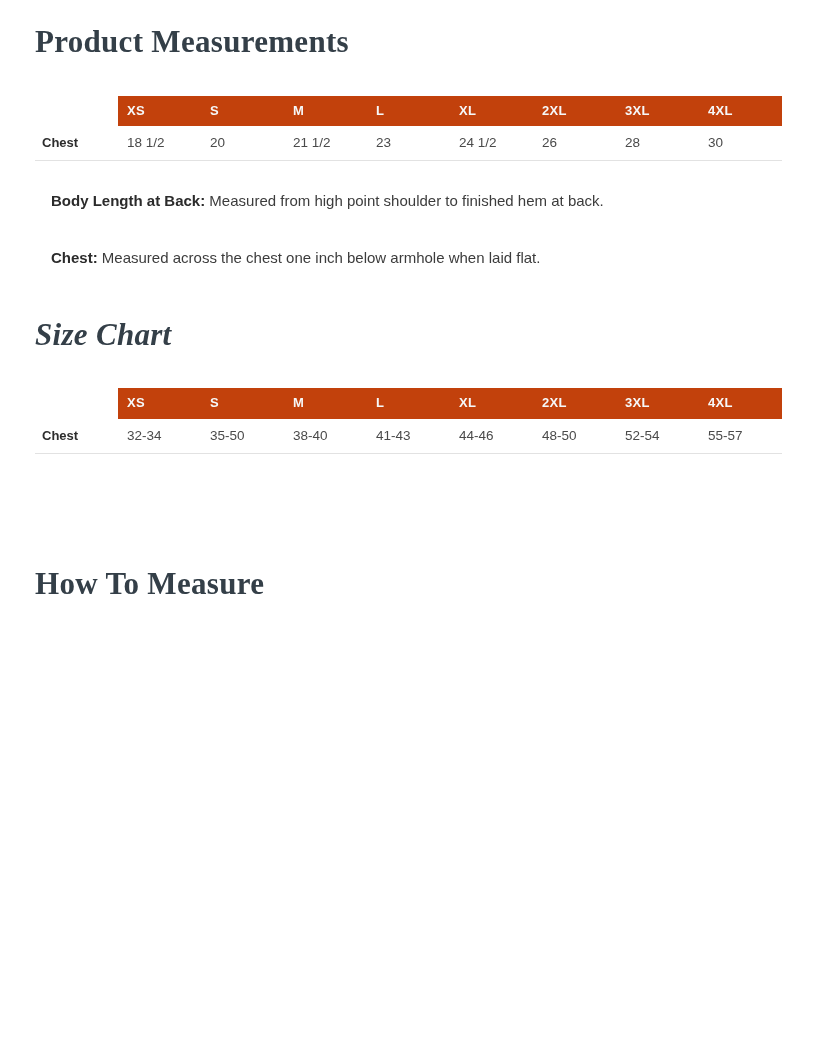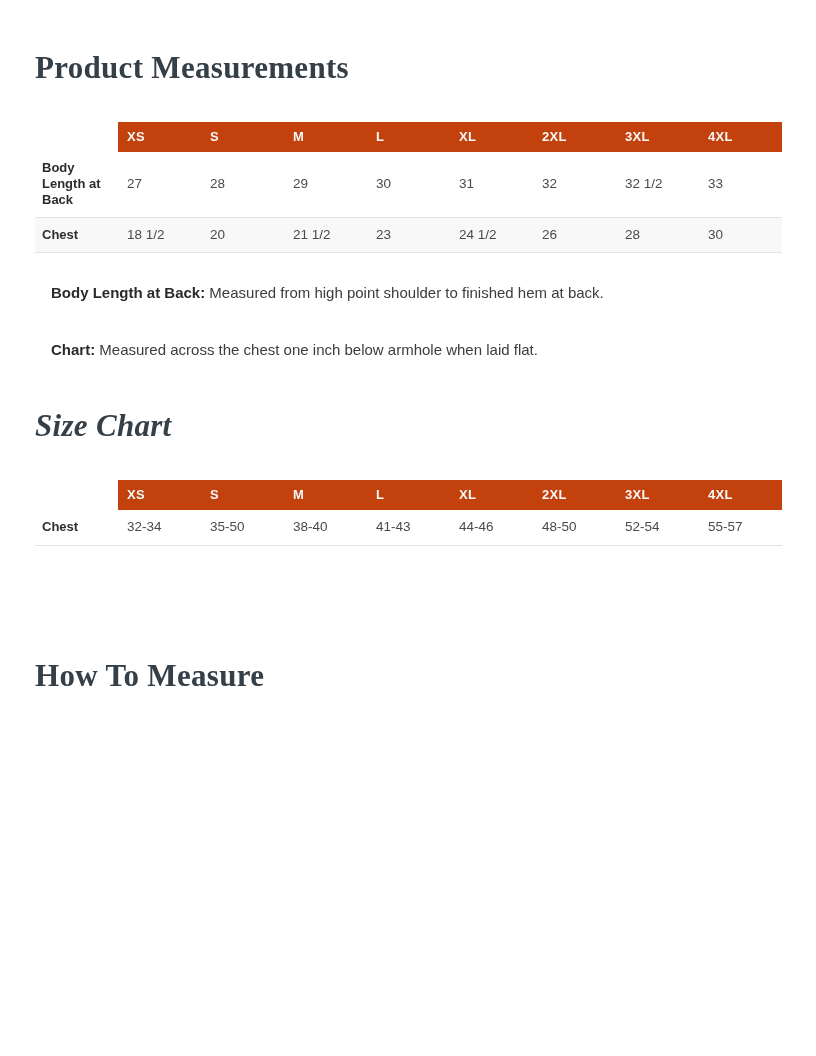--- a/index.html
+++ b/index.html
@@ -2,21 +2,21 @@
 <html><head>
 <meta charset="utf-8">
 <style>
   * { box-sizing: border-box; }
   html, body { margin: 0; padding: 0; background: #ffffff; }
   .page {
     width: 816px;
     height: 1056px;
     background: #ffffff;
     font-family: "Liberation Sans", sans-serif;
-    padding: 50px 34px 0 35px;
+    padding: 24px 34px 0 35px;
     position: relative;
     overflow: hidden;
   }
   .serif-heading {
     font-family: "Liberation Serif", "DejaVu Serif", serif;
     font-size: 31px;
     font-weight: 700;
     color: #343f48;
     letter-spacing: 0.3px;
     margin: 0;
@@ -100,47 +100,36 @@
         <th>M</th>
         <th>L</th>
         <th>XL</th>
         <th>2XL</th>
         <th>3XL</th>
         <th>4XL</th>
       </tr>
     </thead>
     <tbody>
       <tr>
-        <th class="row-label">Body Length at Back</th>
-        <td>27</td>
-        <td>28</td>
-        <td>29</td>
-        <td>30</td>
-        <td>31</td>
-        <td>32</td>
-        <td>32 1/2</td>
-        <td>33</td>
-      </tr>
-      <tr>
         <th class="row-label">Chest</th>
         <td>18 1/2</td>
         <td>20</td>
         <td>21 1/2</td>
         <td>23</td>
         <td>24 1/2</td>
         <td>26</td>
         <td>28</td>
         <td>30</td>
       </tr>
     </tbody>
   </table>
 
   <p class="note note-first"><span class="note-term">Body Length at Back:</span> <span>Measured from high point shoulder to finished hem at back.</span></p>
 
-  <p class="note note-second"><span class="note-term">Chart:</span> <span>Measured across the chest one inch below armhole when laid flat.</span></p>
+  <p class="note note-second"><span class="note-term">Chest:</span> <span>Measured across the chest one inch below armhole when laid flat.</span></p>
 
   <h1 class="serif-heading heading-size-chart">Size Chart</h1>
 
   <table class="size-table">
     <colgroup>
       <col class="label-col">
         <col>
         <col>
         <col>
         <col>

